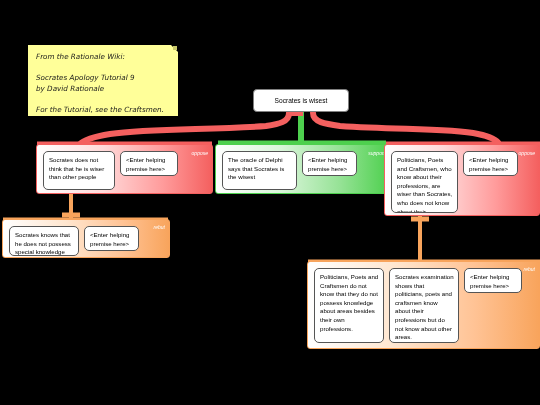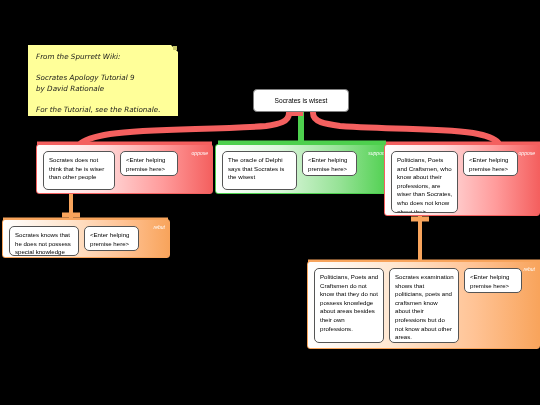--- a/index.html
+++ b/index.html
@@ -184,26 +184,26 @@
     <path d="M3,220 L168,220" stroke="#f8a45c" stroke-width="5" fill="none" stroke-linecap="butt"></path>
 
     <path d="M420,216 L420,260" stroke="#f8a45c" stroke-width="4" fill="none" stroke-linecap="butt"></path>
     <path d="M411,219 L429,219" stroke="#f8a45c" stroke-width="5" fill="none" stroke-linecap="butt"></path>
     <path d="M308,262 L540,262" stroke="#f8a45c" stroke-width="5" fill="none" stroke-linecap="butt"></path>
   </svg>
 
   <div class="sticky">
     <div class="fold"></div>
     <div class="fold-mark"></div>
-    <p>From the Spurrett Wiki:</p>
+    <p>From the Rationale Wiki:</p>
     <div class="gap"></div>
     <p>Socrates Apology Tutorial 9</p>
     <p>by David Rationale</p>
     <div class="gap"></div>
-    <p>For the Tutorial, see the Rationale.</p>
+    <p>For the Tutorial, see the Craftsmen.</p>
   </div>
 
   <div class="root-node">
     <span>Socrates is wisest</span>
   </div>
 
   <div class="panel oppose" id="panel-oppose-left">
     <div class="claim-box">Socrates does not think that he is wiser than other people</div>
     <div class="premise-box">&lt;Enter helping premise here&gt;</div>
     <span class="panel-label">oppose</span>

